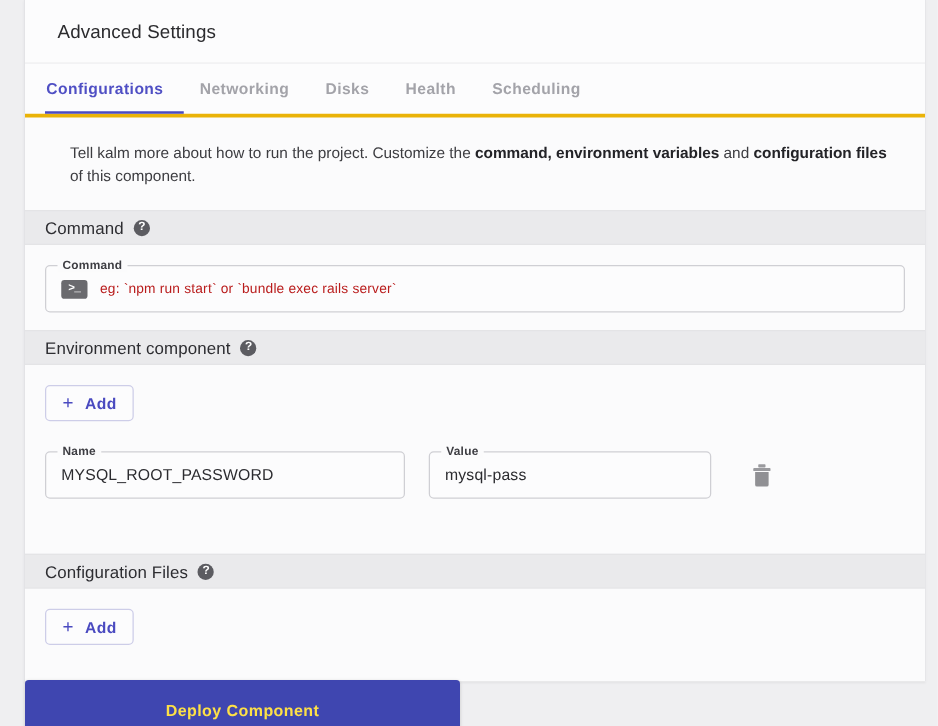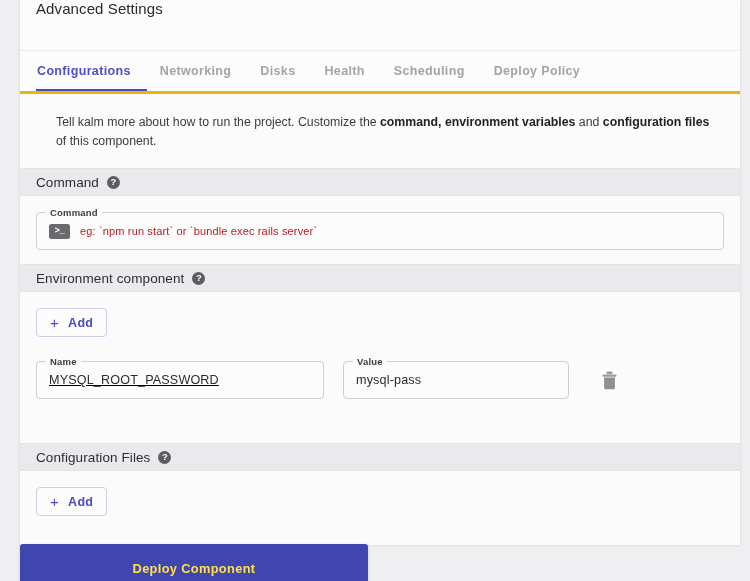--- a/index.html
+++ b/index.html
@@ -26,21 +26,22 @@
     border-left: 1px solid #e3e3e6;
     border-right: 1px solid #e6e6e9;
     box-shadow: 0 1px 2px rgba(0,0,0,0.06);
     overflow: hidden;
   }
 
   
   .card-header {
     height: 51px;
     display: flex;
-    padding: 0 0 0 16px;
+    align-items: center;
+    padding: 0 0 0 26px;
     border-bottom: 1px solid #ececed;
     background: #fcfcfd;
   }
   .card-title {
     font-size: 15px;
     color: #2b2b2e;
     letter-spacing: .1px;
   }
 
   
@@ -194,21 +195,21 @@
     color: #4a4ac0;
   }
 
   
   .env-row {
     display: flex;
     align-items: center;
     padding: 0 16px;
     background: #fbfbfc;
   }
-  .env-name { width: 288px; text-decoration: underline; }
+  .env-name { width: 288px; }
   .env-gap  { width: 19px; flex: 0 0 auto; }
   .env-value { width: 226px; }
   .trash-btn {
     width: 38px; height: 38px;
     margin-left: 21px;
     display: flex;
     align-items: center;
     justify-content: center;
     cursor: pointer;
     background: transparent;
@@ -248,21 +249,20 @@
     <div class="card-header">
       <div class="card-title">Advanced Settings</div>
     </div>
 
     <div class="tabs">
       <div class="tab active">Configurations</div>
       <div class="tab">Networking</div>
       <div class="tab">Disks</div>
       <div class="tab">Health</div>
       <div class="tab">Scheduling</div>
-      <div class="tab">Deploy Policy</div>
       <div class="tab-underline"></div>
     </div>
 
     <div class="intro">
       <span>Tell kalm more about how to run the project. Customize the </span><b>command, environment variables</b><span> and </span><b>configuration files</b><span> of this component.</span>
     </div>
 
     <div class="section-bar">
       <span class="section-title">Command</span>
       <span class="help-icon">?</span>

